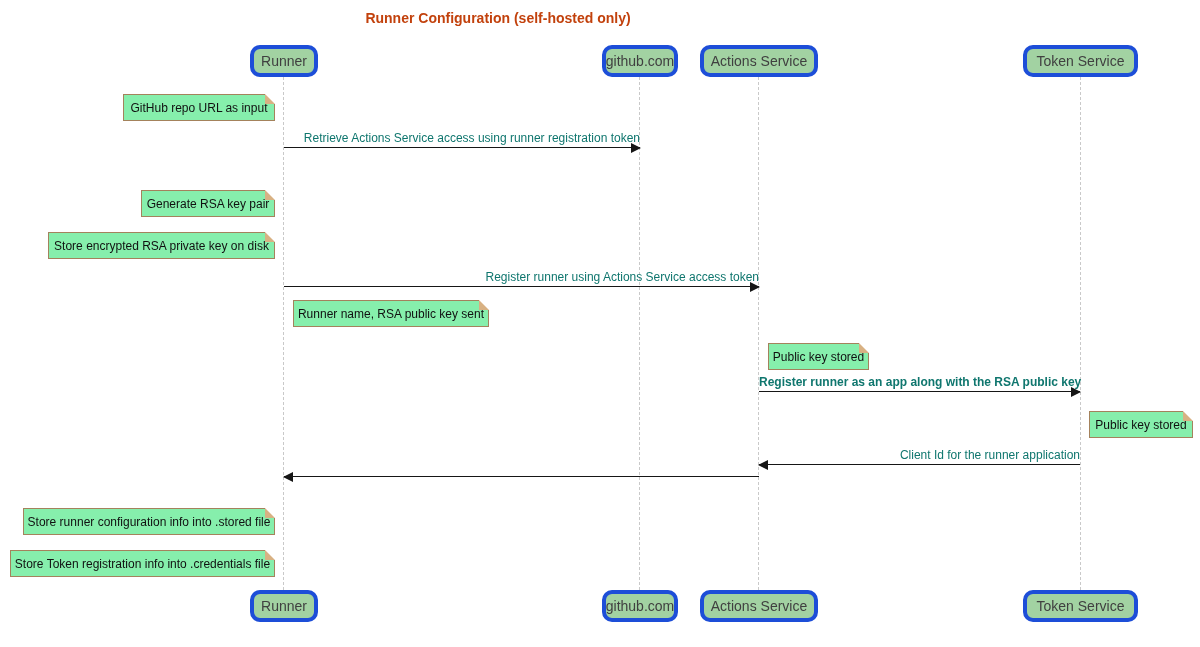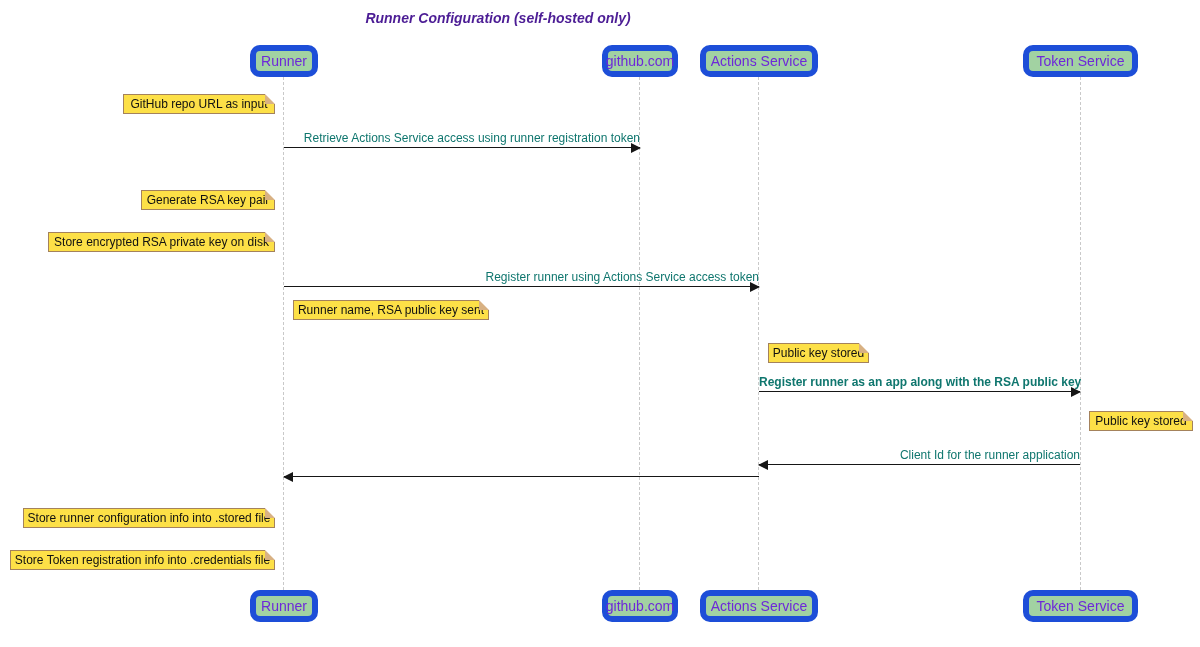--- a/index.html
+++ b/index.html
@@ -6,53 +6,52 @@
   #canvas{
     position:relative;
     width:1200px;height:647px;
     background:#ffffff;
     font-family:"Liberation Sans","DejaVu Sans",sans-serif;
     color:#111111;
     overflow:hidden;
   }
   .title{
     position:absolute; top:10px; left:0; width:996px;
-    text-align:center; font-size:14px; font-weight:bold; color:#4c1d95;
+    text-align:center; font-size:14px; font-weight:bold; color:#c2410c;
     white-space:nowrap;
-    font-style:italic;
   }
   .participant{
     position:absolute; height:32px;
-    background:#a2d2a2; border:6px solid #1d4ed8; border-radius:10px;
+    background:#a2d2a2; border:4px solid #1d4ed8; border-radius:10px;
     display:flex; align-items:center; justify-content:center;
-    font-size:14px; color:#6d28d9; white-space:nowrap;
+    font-size:14px; color:#404040; white-space:nowrap;
     box-sizing:border-box;
   }
   .lifeline{
     position:absolute; top:77px; height:513px; width:0;
     border-left:1px dashed #c9c9c9;
   }
   .message{ position:absolute; }
   .msg-label{
     font-size:12px; text-align:right; white-space:nowrap;
     margin-bottom:3px; color:#0f766e; line-height:12px;
   }
   .msg-line{ position:relative; border-top:1px solid #161616; height:0; }
   .arrow-head{
     position:absolute; top:-5px; width:0; height:0;
     border-top:5px solid transparent; border-bottom:5px solid transparent;
   }
   .arrow-head.right{ right:-1px; border-left:10px solid #161616; }
   .arrow-head.left{ left:-1px; border-right:10px solid #161616; }
   .note{
     position:absolute; box-sizing:border-box;
-    background:#fde047; border:1px solid #a4825c;
+    background:#86efac; border:1px solid #a4825c;
     font-size:12px; color:#111; white-space:nowrap;
     display:flex; align-items:center; justify-content:center;
-    height:20px;
+    height:27px;
   }
   .note .fold{
     position:absolute; top:-1px; right:-1px; width:0; height:0;
     border-style:solid; border-width:0 10px 10px 0;
     border-color:#ffffff #ffffff #d8b183 #d8b183;
   }
 </style>
 </head>
 <body>
 

